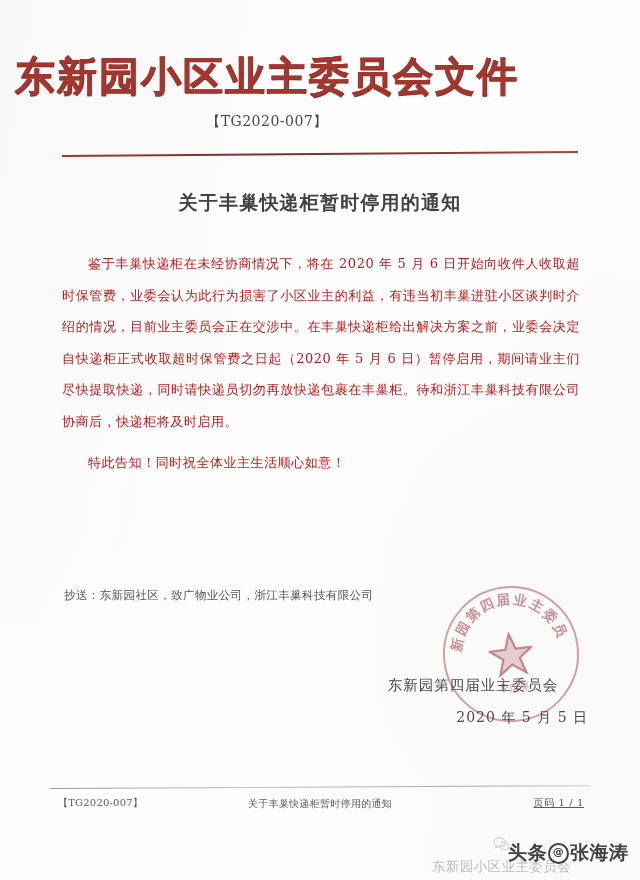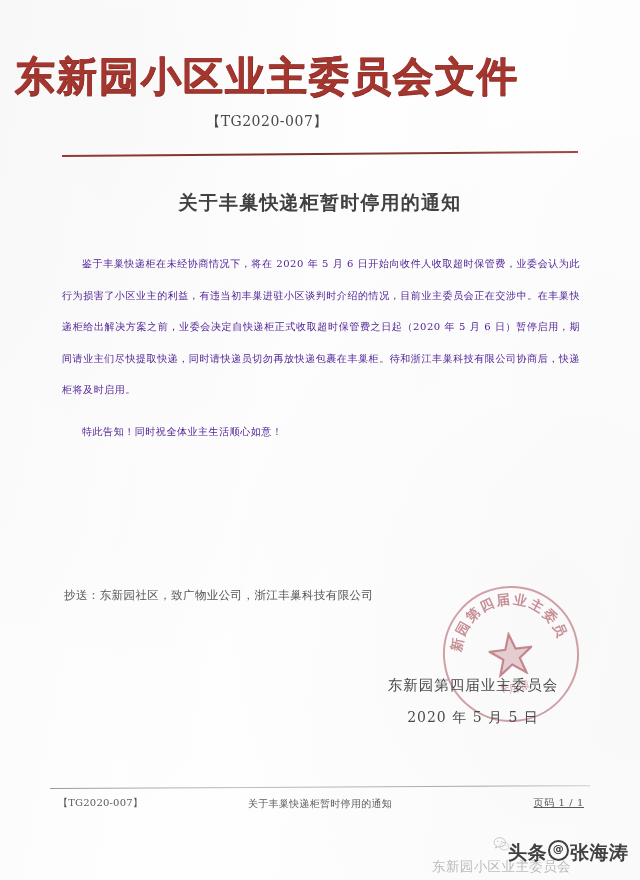--- a/index.html
+++ b/index.html
@@ -90,27 +90,27 @@
   }
 
   
   .body-block {
     position: absolute;
     left: 62px;
     top: 248px;
     width: 518px;
   }
   .para {
-    font-size: 10px;
+    font-size: 13px;
     line-height: 31.5px;
     letter-spacing: 0.55px;
     text-align: justify;
     text-justify: inter-character;
     text-indent: 2em;
-    color: #4c1d95;
+    color: #b91c1c;
     margin: 0 0 0 0;
     font-family: "DejaVu Serif", "Liberation Serif", serif;
   }
   .para + .para { margin-top: 10px; }
 
   
   .cc-line {
     position: absolute;
     left: 64px;
     top: 588px;
@@ -132,20 +132,21 @@
     font-size: 14.5px;
     letter-spacing: 1px;
     color: #4a4a4a;
     white-space: nowrap;
   }
   .sign-date {
     margin-top: 14px;
     font-size: 14px;
     letter-spacing: 1px;
     color: #4a4a4a;
+    text-align: right;
   }
 
   
   .seal {
     position: absolute;
     left: 443px;
     top: 586px;
     width: 132px;
     height: 132px;
     border-radius: 50%;
@@ -254,20 +255,21 @@
     left: 508px;
     top: 840px;
     font-size: 19px;
     font-weight: 700;
     color: #2c2c2c;
     opacity: 0.9;
     letter-spacing: 0.5px;
     white-space: nowrap;
     font-family: "DejaVu Sans", "Liberation Sans", sans-serif;
     display: flex;
+    align-items: center;
     gap: 1px;
   }
   .tt-at {
     display: inline-block;
     width: 17px;
     height: 17px;
     border: 2px solid #2c2c2c;
     border-radius: 50%;
     font-size: 11px;
     line-height: 14px;

